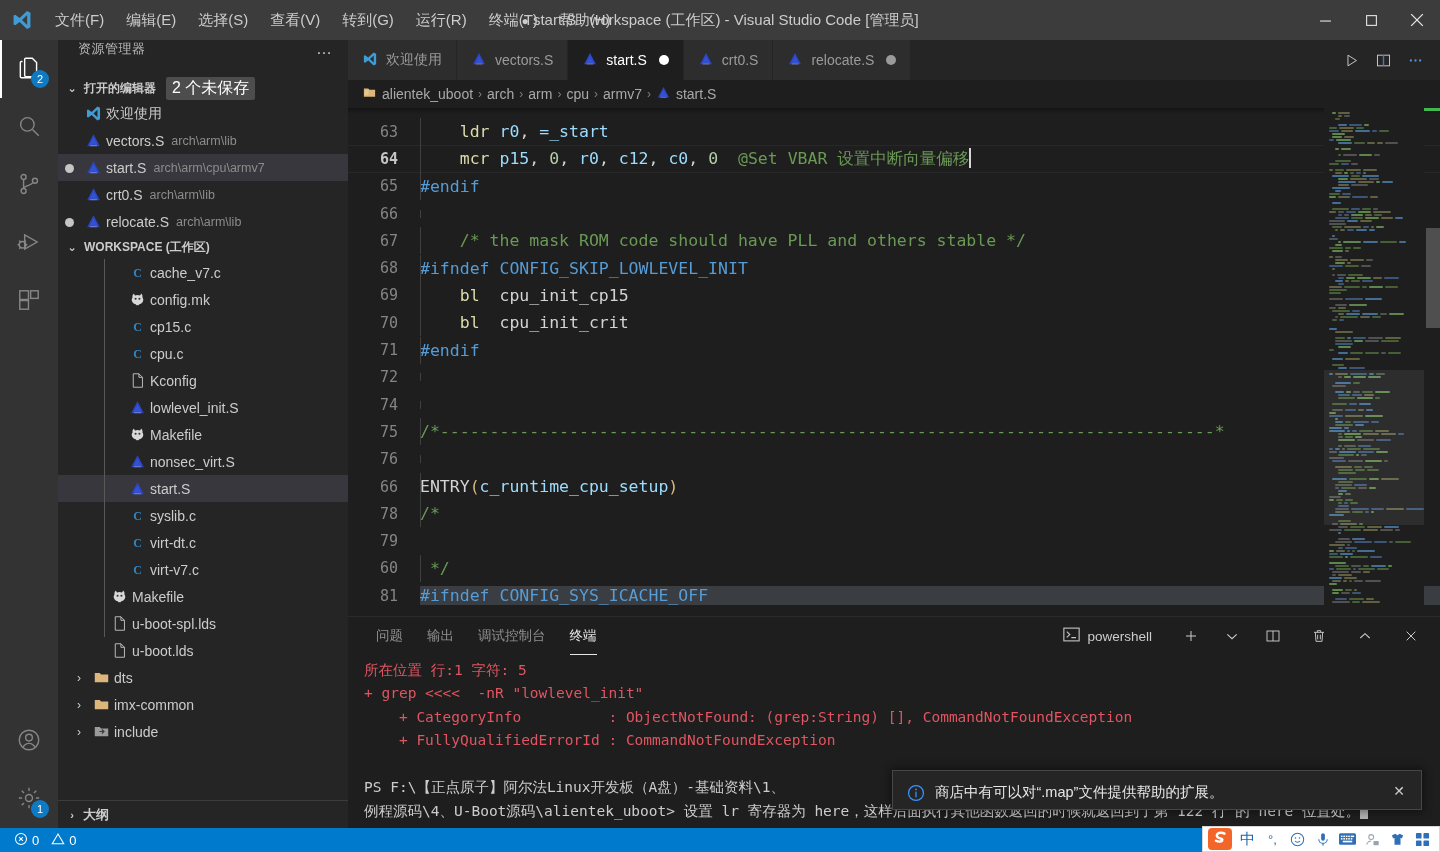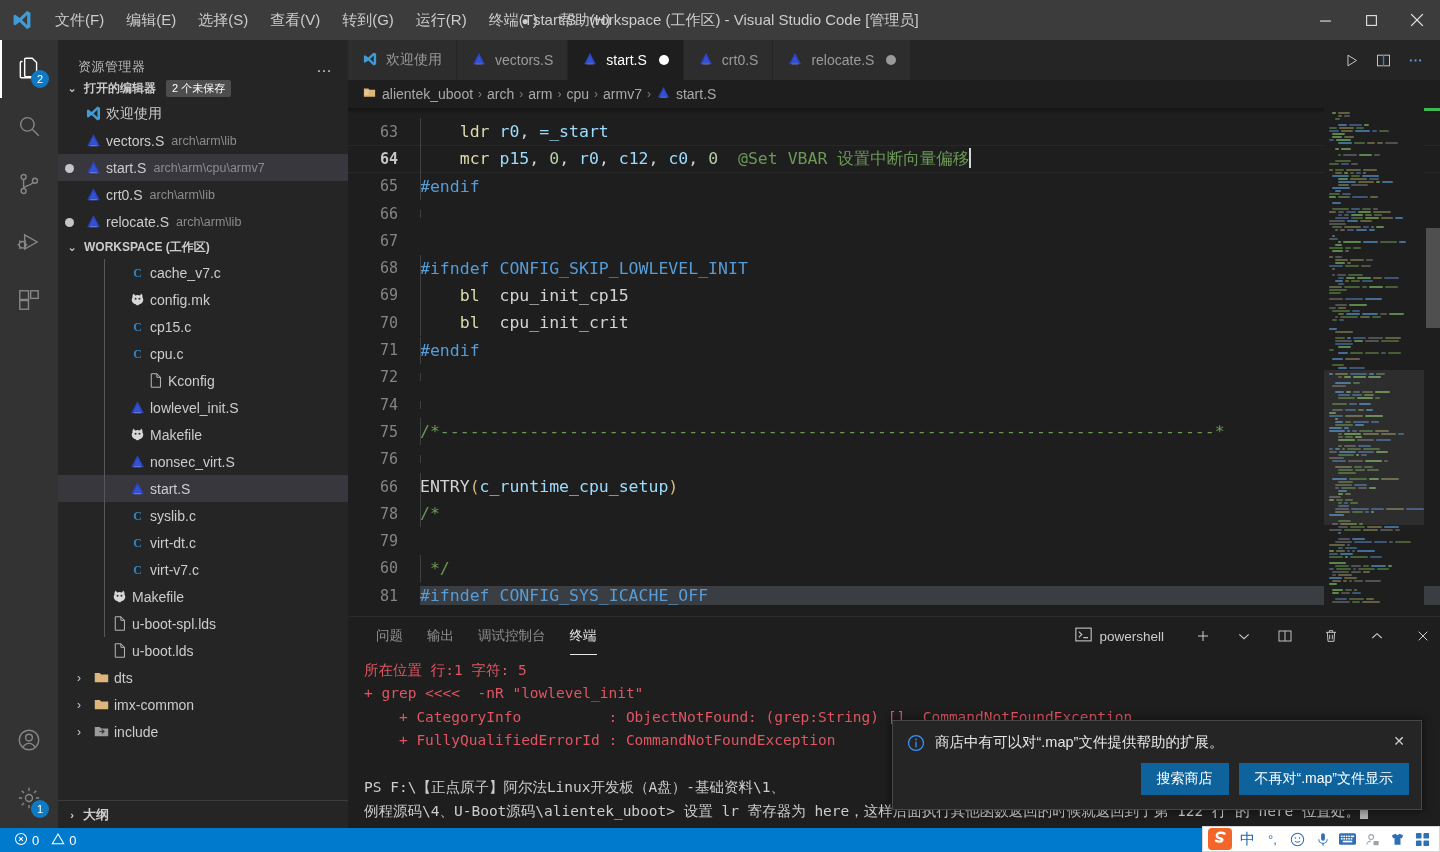--- a/index.html
+++ b/index.html
@@ -35,26 +35,26 @@
   .act.active svg { stroke:#ffffff; }
   .act.active::before { content:""; position:absolute; left:0; top:0; bottom:0; width:2px; background:#ffffff; }
   .act .badge {
     position:absolute; right:9px; bottom:10px; min-width:18px; height:18px; border-radius:9px;
     background:#0e7ac4; color:#fff; font-size:11px; line-height:18px; text-align:center; padding:0 4px;
   }
   .act-spacer { flex:1 1 auto; }
 
   
   .sidebar { width:290px; background:#252526; flex:0 0 290px; display:flex; flex-direction:column; min-height:0; }
-  .sidebar-head { height:36px; display:flex; align-items:flex-end; justify-content:space-between; padding:0 14px 0 20px; }
+  .sidebar-head { height:36px; display:flex; align-items:flex-start; justify-content:space-between; padding:0 14px 0 20px; }
   .sidebar-head .t { font-size:13px; letter-spacing:.5px; color:#bbbbbb; }
   .sidebar-head .dots { color:#cccccc; font-size:16px; letter-spacing:2px; }
   .sec-head { height:24px; display:flex; align-items:center; gap:4px; padding-left:6px; font-size:12px; font-weight:bold; color:#cccccc; }
   .chev { width:16px; text-align:center; font-size:11px; color:#cccccc; display:inline-block; }
-  .unsaved-badge { background:#4d4d4d; color:#ffffff; font-size:11px; font-weight:normal; padding:1px 6px; border-radius:2px; margin-left:6px; }
+  .unsaved-badge { background:#4d4d4d; color:#ffffff; font-size:16px; font-weight:normal; padding:1px 6px; border-radius:2px; margin-left:6px; }
   .oe-list { }
   .row { height:27px; display:flex; align-items:center; font-size:14px; color:#cccccc; white-space:nowrap; padding-right:6px; }
   .row.selected { background:#37373d; }
   .dirty { width:22px; text-align:center; }
   .dirty i { display:inline-block; width:9px; height:9px; border-radius:50%; background:#c5c5c5; }
   .fname { color:#cccccc; }
   .fpath { color:#8c8c8c; font-size:12.5px; margin-left:7px; }
   .ficon { width:26px; display:flex; align-items:center; justify-content:center; flex:0 0 26px; }
   .ficon svg { width:17px; height:17px; }
 
@@ -112,21 +112,21 @@
   .v-thumb { position:absolute; right:0; width:14px; background:#4f4f4f; border-radius:0; }
   .mm-overview-top { position:absolute; right:0; width:16px; height:3px; background:#3fb950; }
 
   
   .panel { flex:0 0 212px; background:#1e1e1e; border-top:1px solid #2b2b2b; display:flex; flex-direction:column; min-height:0; }
   .panel-head { height:38px; display:flex; align-items:center; padding-left:18px; flex:0 0 38px; }
   .ptabs { display:flex; align-items:stretch; height:38px; gap:4px; }
   .ptab { padding:0 10px; height:38px; line-height:38px; font-size:13.5px; color:#909090; position:relative; white-space:nowrap; }
   .ptab.active { color:#e7e7e7; }
   .ptab.active::after { content:""; position:absolute; left:10px; right:10px; bottom:0; height:1px; background:#e7e7e7; }
-  .panel-actions { margin-left:auto; display:flex; align-items:center; gap:20px; padding-right:4px;text-align:center; }
+  .panel-actions { margin-left:auto; display:flex; align-items:center; gap:20px; padding-right:16px;text-align:center; }
   .pshell { display:flex; align-items:center; gap:7px; font-size:13.5px; color:#cccccc; margin-right:6px; }
   .pact { width:26px; height:26px; display:flex; align-items:center; justify-content:center; color:#cccccc; }
   .pact svg { width:16px; height:16px; }
   .terminal { flex:1 1 auto; padding:4px 0 0 16px; overflow:hidden;
               font-family:"DejaVu Sans Mono","Liberation Mono",monospace; font-size:14.5px; line-height:1.62; white-space:pre; }
   .t-err { color:#e05561; }
   .t-out { color:#cccccc; }
   .t-cursor { display:inline-block; width:8px; height:15px; background:#cccccc; vertical-align:-3px; opacity:.85; }
 
   
@@ -370,21 +370,21 @@
             <span class="fname">cp15.c</span>
           </div>
           <div class="row" style="padding-left:66px">
             <span class="ficon">
               <svg viewBox="0 0 24 24">
                 <text x="12" y="18" font-size="17" font-family="Liberation Serif, serif" font-weight="bold" fill="#2f87c8" text-anchor="middle">C</text>
               </svg>
             </span>
             <span class="fname">cpu.c</span>
           </div>
-          <div class="row" style="padding-left:84px">
+          <div class="row" style="padding-left:66px">
             <span class="ficon">
               <svg viewBox="0 0 24 24" fill="none" stroke="#c5c5c5" stroke-width="1.3">
                 <path d="M6 2.5h8l5 5v14H6z"></path>
                 <path d="M14 2.5v5h5"></path>
               </svg>
             </span>
             <span class="fname">Kconfig</span>
           </div>
           <div class="row" style="padding-left:66px">
             <span class="ficon">
@@ -619,21 +619,21 @@
           </span>
         </div>
 
       <div class="editor-wrap">
         <div class="code" id="code">
             <div class="cline" style="height:10px;overflow:hidden"></div>
             <div class="cline"><span class="ln">63</span><span class="ctext"><span class="guide" style="left:0"></span><span class="c-id">    </span><span class="c-fn">ldr</span><span class="c-id"> </span><span class="c-var">r0</span><span class="c-id">, </span><span class="c-var">=_start</span></span></div>
             <div class="cline cur"><span class="ln">64</span><span class="ctext"><span class="guide" style="left:0"></span><span class="c-id">    </span><span class="c-fn">mcr</span><span class="c-id"> </span><span class="c-var">p15</span><span class="c-id">, </span><span class="c-num">0</span><span class="c-id">, </span><span class="c-var">r0</span><span class="c-id">, </span><span class="c-var">c12</span><span class="c-id">, </span><span class="c-var">c0</span><span class="c-id">, </span><span class="c-num">0</span><span class="c-id">  </span><span class="c-cmt">@Set VBAR 设置中断向量偏移</span><span class="cursor"></span></span></div>
             <div class="cline"><span class="ln">65</span><span class="ctext"><span class="guide" style="left:0"></span><span class="c-key">#endif</span></span></div>
             <div class="cline"><span class="ln">66</span><span class="ctext"><span class="guide" style="left:0"></span></span></div>
-            <div class="cline"><span class="ln">67</span></div>
+            <div class="cline"><span class="ln">67</span><span class="ctext"><span class="guide" style="left:0"></span><span class="c-cmt">    /* the mask ROM code should have PLL and others stable */</span></span></div>
             <div class="cline"><span class="ln">68</span><span class="ctext"><span class="guide" style="left:0"></span><span class="c-key">#ifndef CONFIG_SKIP_LOWLEVEL_INIT</span></span></div>
             <div class="cline"><span class="ln">69</span><span class="ctext"><span class="guide" style="left:0"></span><span class="c-id">    </span><span class="c-fn">bl</span><span class="c-id">  </span><span class="c-id">cpu_init_cp15</span></span></div>
             <div class="cline"><span class="ln">70</span><span class="ctext"><span class="guide" style="left:0"></span><span class="c-id">    </span><span class="c-fn">bl</span><span class="c-id">  </span><span class="c-id">cpu_init_crit</span></span></div>
             <div class="cline"><span class="ln">71</span><span class="ctext"><span class="guide" style="left:0"></span><span class="c-key">#endif</span></span></div>
             <div class="cline"><span class="ln">72</span><span class="ctext"><span class="guide" style="left:0"></span></span></div>
             <div class="cline"><span class="ln">74</span><span class="ctext"><span class="guide" style="left:0"></span></span></div>
             <div class="cline"><span class="ln">75</span><span class="ctext"><span class="guide" style="left:0"></span><span class="c-cmt">/*------------------------------------------------------------------------------*</span></span></div>
             <div class="cline"><span class="ln">76</span><span class="ctext"><span class="guide" style="left:0"></span></span></div>
             <div class="cline"><span class="ln">66</span><span class="ctext"><span class="guide" style="left:0"></span><span class="c-id">ENTRY</span><span class="c-orange">(</span><span class="c-var">c_runtime_cpu_setup</span><span class="c-orange">)</span></span></div>
             <div class="cline"><span class="ln">78</span><span class="ctext"><span class="guide" style="left:0"></span><span class="c-cmt">/*</span></span></div>
@@ -1388,24 +1388,20 @@
     <div class="toast-row">
       <span class="toast-info">
         <svg viewBox="0 0 20 20" fill="none" stroke="#3794ff" stroke-width="1.4">
             <circle cx="10" cy="10" r="8.3"></circle>
             <path d="M10 9v5.2" stroke-linecap="round"></path>
             <circle cx="10" cy="6" r=".95" fill="#3794ff" stroke="none"></circle>
           </svg>
       </span>
       <span class="toast-msg">商店中有可以对“.map”文件提供帮助的扩展。</span>
       <span class="toast-close">✕</span>
-    </div>
-    <div class="toast-btns">
-      <div class="tbtn">搜索商店</div>
-      <div class="tbtn">不再对“.map”文件显示</div>
     </div>
   </div>
 
   <div class="statusbar">
     <div class="sb-left">
       <div class="sb-item">
         <span>
           <svg viewBox="0 0 16 16" fill="none" stroke="#ffffff" stroke-width="1.2">
               <circle cx="8" cy="8" r="6.3"></circle>
               <path d="M5.8 5.8 10.2 10.2M10.2 5.8 5.8 10.2"></path>

